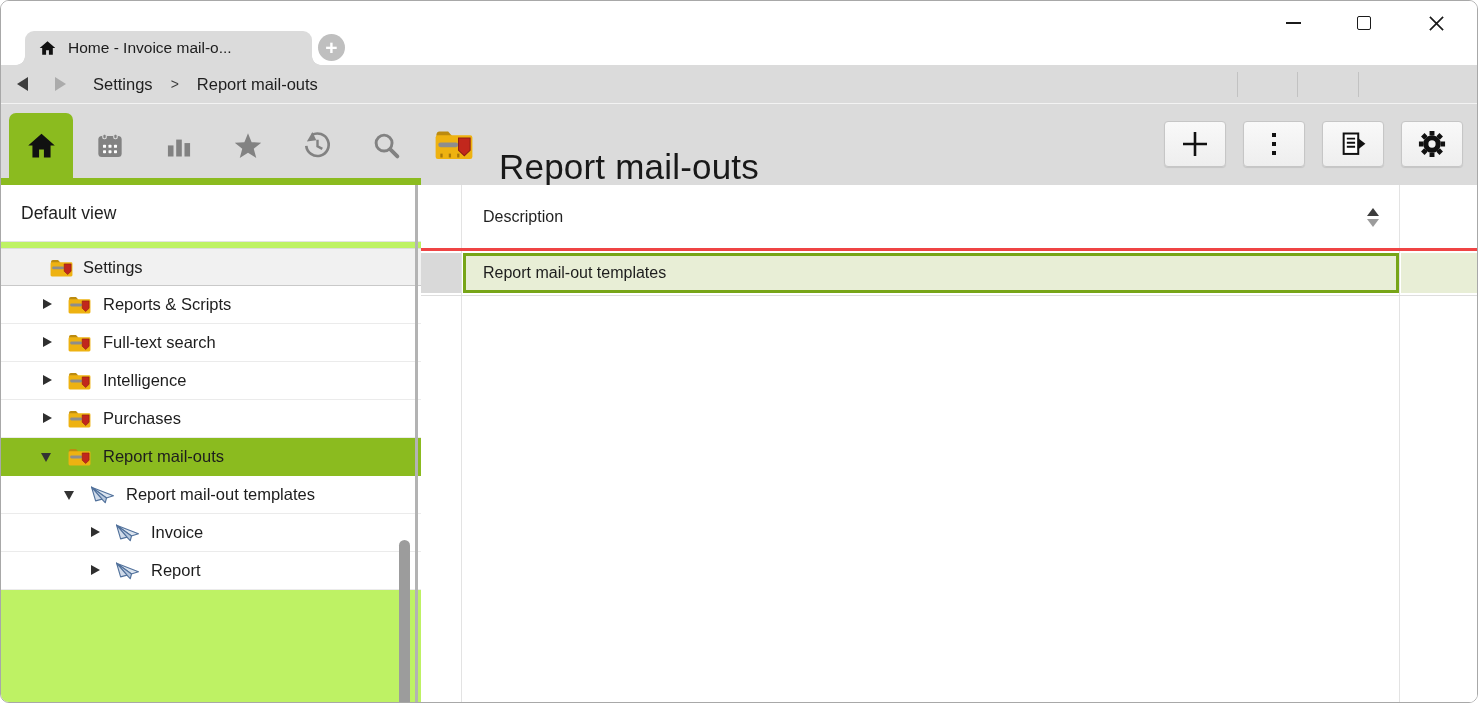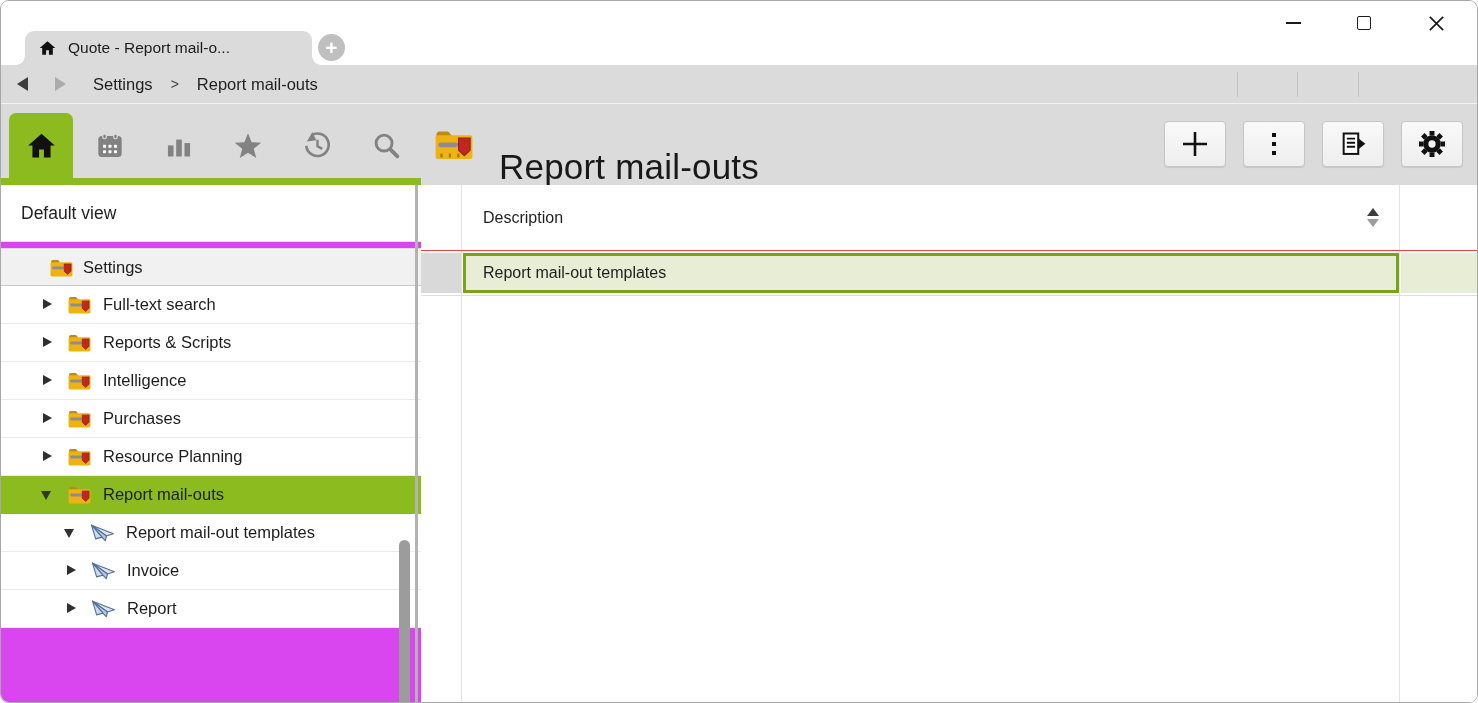--- a/index.html
+++ b/index.html
@@ -32,35 +32,35 @@
   .arrow-fwd{left:54px;border-left:11px solid #ababab;border-top:7.5px solid transparent;border-bottom:7.5px solid transparent;}
   .crumbs{position:absolute;left:92px;top:0;height:38px;display:flex;align-items:center;gap:18px;
     font-size:16.5px;color:#1f1f1f;}
   .crumb{cursor:pointer;}
   .crumb-sep{color:#3f3f3f;font-size:14px;}
   .vsep{position:absolute;top:7px;width:1px;height:25px;background:#c2c2c2;}
   .statusbtn{position:absolute;top:68px;display:flex;align-items:center;justify-content:center;cursor:pointer;}
   .zoomtxt{font-size:16.5px;color:#1f1f1f;}
 
   
-  .sidebar{position:absolute;left:0;top:103px;width:443px;height:600px;background:#d946ef;}
+  .sidebar{position:absolute;left:0;top:103px;width:443px;height:600px;background:#bef264;}
   .iconstrip{position:absolute;left:0;top:0;width:100%;height:74px;background:#dbdbdb;
     display:flex;padding-left:8px;}
   .side-tab{position:relative;width:64px;height:65px;margin-top:9px;display:flex;align-items:center;
     justify-content:center;cursor:pointer;margin-right:5px;}
   .side-tab.active{background:#8bbb1f;border-radius:7px 7px 0 0;}
   .greenbar{position:absolute;left:0;top:74px;width:100%;height:7px;background:#8bbb1f;}
   .viewlabel{position:absolute;left:0;top:81px;width:100%;height:57px;display:flex;align-items:center;
     padding-left:20px;font-size:17.5px;color:#1f1f1f;border-bottom:1px solid #e3e3e3;background:#fff;}
   .tree{position:absolute;left:0;top:144px;width:100%;}
   .tree-row{display:flex;align-items:center;height:38px;border-bottom:1px solid #ebebeb;
     font-size:16.5px;color:#1d1d1d;cursor:pointer;background:#fff;}
   .tree-row.root{background:#f1f1f1;border-top:1px solid #dcdcdc;border-bottom:1px solid #c9c9c9;height:38px;}
   .tree-row.selected{background:#8bbb1f;border-bottom:1px solid #8bbb1f;}
-  .lvl0{padding-left:48px;} .lvl1{padding-left:40px;} .lvl2{padding-left:63px;} .lvl3{padding-left:64px;}
+  .lvl0{padding-left:48px;} .lvl1{padding-left:40px;} .lvl2{padding-left:63px;} .lvl3{padding-left:88px;}
   .tri{position:relative;width:12px;height:13px;margin-right:14px;flex:none;}
   .tri.collapsed::before{content:"";position:absolute;left:2px;top:1px;width:0;height:0;
     border-left:9px solid #2f2f2f;border-top:5.5px solid transparent;border-bottom:5.5px solid transparent;}
   .tri.expanded::before{content:"";position:absolute;left:0;top:3px;width:0;height:0;
     border-top:9px solid #333;border-left:5.5px solid transparent;border-right:5.5px solid transparent;}
   .node-icon{width:25px;height:21px;margin-right:11px;flex:none;display:flex;align-items:center;}
   .lvl0 .node-icon{margin-right:9px;}
   .scroll-thumb{position:absolute;left:398px;top:436px;width:11px;height:263px;background:#9c9c9c;
     border-radius:6px;cursor:pointer;z-index:5;}
   .panel-divider{position:absolute;left:414px;top:184px;width:3px;height:519px;background:#b3b3b3;}
@@ -74,21 +74,21 @@
   .toolbar{position:absolute;top:17px;right:16px;display:flex;gap:17px;}
   .tbtn{width:62px;height:46px;background:linear-gradient(#f9f9f9,#eeeeee);border:1px solid #c6c6c6;
     border-radius:4px;display:flex;align-items:center;justify-content:center;cursor:pointer;
     box-shadow:0 1px 1px rgba(0,0,0,.10);}
   .kebab{display:flex;flex-direction:column;gap:4.5px;}
   .kebab span{width:4.5px;height:4.5px;background:#111;}
 
   
   .table{position:absolute;left:0;top:81px;width:100%;height:519px;background:#fff;}
   .colline{position:absolute;top:0;bottom:0;width:1px;background:#e3e3e3;}
-  .thead{position:absolute;left:0;top:0;width:100%;height:66px;border-bottom:1px solid #ef4444;
+  .thead{position:absolute;left:0;top:0;width:100%;height:66px;border-bottom:3px solid #ef4444;
     display:flex;align-items:center;cursor:pointer;}
   .th-label{position:absolute;left:62px;font-size:16px;color:#1f1f1f;}
   .sorticon{position:absolute;left:946px;top:23px;display:flex;flex-direction:column;gap:3px;}
   .sort-up{width:0;height:0;border-bottom:8px solid #3c3c3c;border-left:6px solid transparent;border-right:6px solid transparent;}
   .sort-down{width:0;height:0;border-top:8px solid #9c9c9c;border-left:6px solid transparent;border-right:6px solid transparent;}
   .t-row{position:absolute;left:0;top:68px;width:100%;height:40px;cursor:pointer;}
   .t-gutter{position:absolute;left:0;top:0;width:40px;height:40px;}
   .t-row.selected .t-gutter{background:#d9d9d9;}
   .t-cell-desc{position:absolute;left:42px;top:0;width:936px;height:40px;display:flex;align-items:center;
     padding-left:17px;font-size:16px;color:#1d1d1d;}
@@ -100,21 +100,21 @@
 </head>
 <body>
 
 <div class="window">
 
   <div class="titlebar">
     <div class="tab">
       <svg width="17" height="16" viewBox="0 0 24 22">
         <path d="M12 1.5 L23 11 H19.5 V20.5 H14 V14.2 H10 V20.5 H4.5 V11 H1 Z" fill="#111"></path>
       </svg>
-      <span class="tab-label">Quote - Report mail-o...</span>
+      <span class="tab-label">Home - Invoice mail-o...</span>
     </div>
     <div class="newtab">
       <span>+</span>
     </div>
     <div class="winctl ctl-min">
         <div class="min-bar"></div>
       </div>
     <div class="winctl ctl-max">
         <div class="max-box"></div>
       </div>
@@ -225,73 +225,60 @@
     <span class="tri collapsed"></span>
     <span class="node-icon icon-folder">
       <svg width="25" height="21" viewBox="0 0 24 20">
         <path d="M2 6.5 V4.4 c0-.9 .75-1.6 1.65-1.6 h5 l2.4 2.7 z" fill="#bc8b10"></path>
         <rect x="1.5" y="5" width="21" height="13.6" rx="1.3" fill="#eeb211"></rect>
         <rect x="3" y="9.1" width="11.4" height="2.7" rx="1.35" fill="#8d8d8d"></rect>
         <path d="M14.6 6.6 h6.6 v7 l-3.3 3.1 -3.3-3.1 z" fill="#c2271c" stroke="#8f1d15" stroke-width=".6"></path>
       </svg>
     </span>
 
+    <span class="tree-label">Reports &amp; Scripts</span>
+  </div>
+        <div class="tree-row lvl1">
+    <span class="tri collapsed"></span>
+    <span class="node-icon icon-folder">
+      <svg width="25" height="21" viewBox="0 0 24 20">
+        <path d="M2 6.5 V4.4 c0-.9 .75-1.6 1.65-1.6 h5 l2.4 2.7 z" fill="#bc8b10"></path>
+        <rect x="1.5" y="5" width="21" height="13.6" rx="1.3" fill="#eeb211"></rect>
+        <rect x="3" y="9.1" width="11.4" height="2.7" rx="1.35" fill="#8d8d8d"></rect>
+        <path d="M14.6 6.6 h6.6 v7 l-3.3 3.1 -3.3-3.1 z" fill="#c2271c" stroke="#8f1d15" stroke-width=".6"></path>
+      </svg>
+    </span>
+
     <span class="tree-label">Full-text search</span>
   </div>
         <div class="tree-row lvl1">
     <span class="tri collapsed"></span>
     <span class="node-icon icon-folder">
       <svg width="25" height="21" viewBox="0 0 24 20">
         <path d="M2 6.5 V4.4 c0-.9 .75-1.6 1.65-1.6 h5 l2.4 2.7 z" fill="#bc8b10"></path>
         <rect x="1.5" y="5" width="21" height="13.6" rx="1.3" fill="#eeb211"></rect>
         <rect x="3" y="9.1" width="11.4" height="2.7" rx="1.35" fill="#8d8d8d"></rect>
         <path d="M14.6 6.6 h6.6 v7 l-3.3 3.1 -3.3-3.1 z" fill="#c2271c" stroke="#8f1d15" stroke-width=".6"></path>
       </svg>
     </span>
 
-    <span class="tree-label">Reports &amp; Scripts</span>
+    <span class="tree-label">Intelligence</span>
   </div>
         <div class="tree-row lvl1">
     <span class="tri collapsed"></span>
     <span class="node-icon icon-folder">
       <svg width="25" height="21" viewBox="0 0 24 20">
         <path d="M2 6.5 V4.4 c0-.9 .75-1.6 1.65-1.6 h5 l2.4 2.7 z" fill="#bc8b10"></path>
         <rect x="1.5" y="5" width="21" height="13.6" rx="1.3" fill="#eeb211"></rect>
         <rect x="3" y="9.1" width="11.4" height="2.7" rx="1.35" fill="#8d8d8d"></rect>
         <path d="M14.6 6.6 h6.6 v7 l-3.3 3.1 -3.3-3.1 z" fill="#c2271c" stroke="#8f1d15" stroke-width=".6"></path>
       </svg>
     </span>
 
-    <span class="tree-label">Intelligence</span>
-  </div>
-        <div class="tree-row lvl1">
-    <span class="tri collapsed"></span>
-    <span class="node-icon icon-folder">
-      <svg width="25" height="21" viewBox="0 0 24 20">
-        <path d="M2 6.5 V4.4 c0-.9 .75-1.6 1.65-1.6 h5 l2.4 2.7 z" fill="#bc8b10"></path>
-        <rect x="1.5" y="5" width="21" height="13.6" rx="1.3" fill="#eeb211"></rect>
-        <rect x="3" y="9.1" width="11.4" height="2.7" rx="1.35" fill="#8d8d8d"></rect>
-        <path d="M14.6 6.6 h6.6 v7 l-3.3 3.1 -3.3-3.1 z" fill="#c2271c" stroke="#8f1d15" stroke-width=".6"></path>
-      </svg>
-    </span>
-
     <span class="tree-label">Purchases</span>
-  </div>
-        <div class="tree-row lvl1">
-    <span class="tri collapsed"></span>
-    <span class="node-icon icon-folder">
-      <svg width="25" height="21" viewBox="0 0 24 20">
-        <path d="M2 6.5 V4.4 c0-.9 .75-1.6 1.65-1.6 h5 l2.4 2.7 z" fill="#bc8b10"></path>
-        <rect x="1.5" y="5" width="21" height="13.6" rx="1.3" fill="#eeb211"></rect>
-        <rect x="3" y="9.1" width="11.4" height="2.7" rx="1.35" fill="#8d8d8d"></rect>
-        <path d="M14.6 6.6 h6.6 v7 l-3.3 3.1 -3.3-3.1 z" fill="#c2271c" stroke="#8f1d15" stroke-width=".6"></path>
-      </svg>
-    </span>
-
-    <span class="tree-label">Resource Planning</span>
   </div>
         <div class="tree-row lvl1 selected">
     <span class="tri expanded"></span>
     <span class="node-icon icon-folder">
       <svg width="25" height="21" viewBox="0 0 24 20">
         <path d="M2 6.5 V4.4 c0-.9 .75-1.6 1.65-1.6 h5 l2.4 2.7 z" fill="#bc8b10"></path>
         <rect x="1.5" y="5" width="21" height="13.6" rx="1.3" fill="#eeb211"></rect>
         <rect x="3" y="9.1" width="11.4" height="2.7" rx="1.35" fill="#8d8d8d"></rect>
         <path d="M14.6 6.6 h6.6 v7 l-3.3 3.1 -3.3-3.1 z" fill="#c2271c" stroke="#8f1d15" stroke-width=".6"></path>
       </svg>

